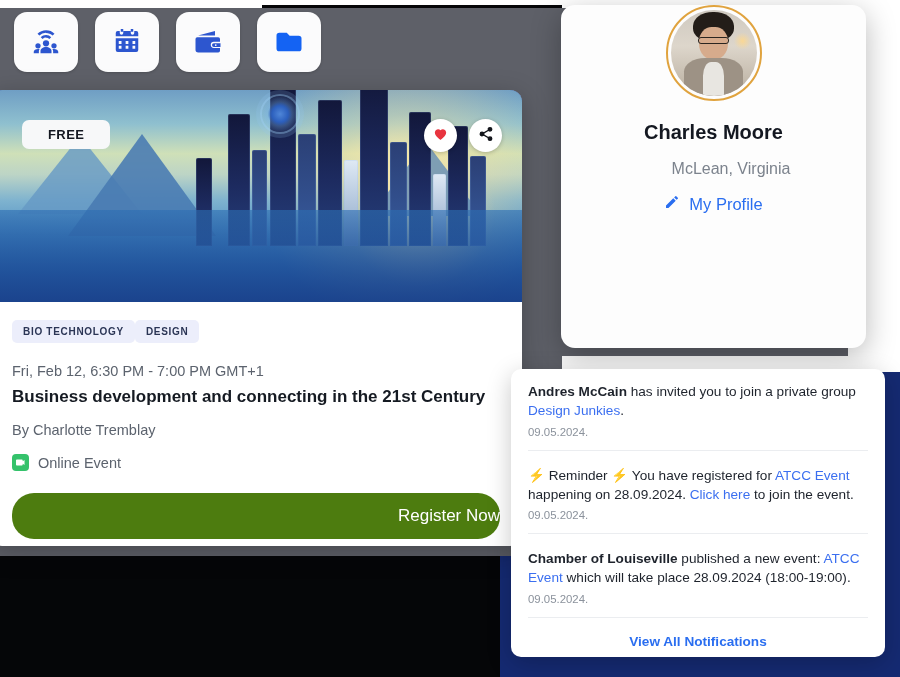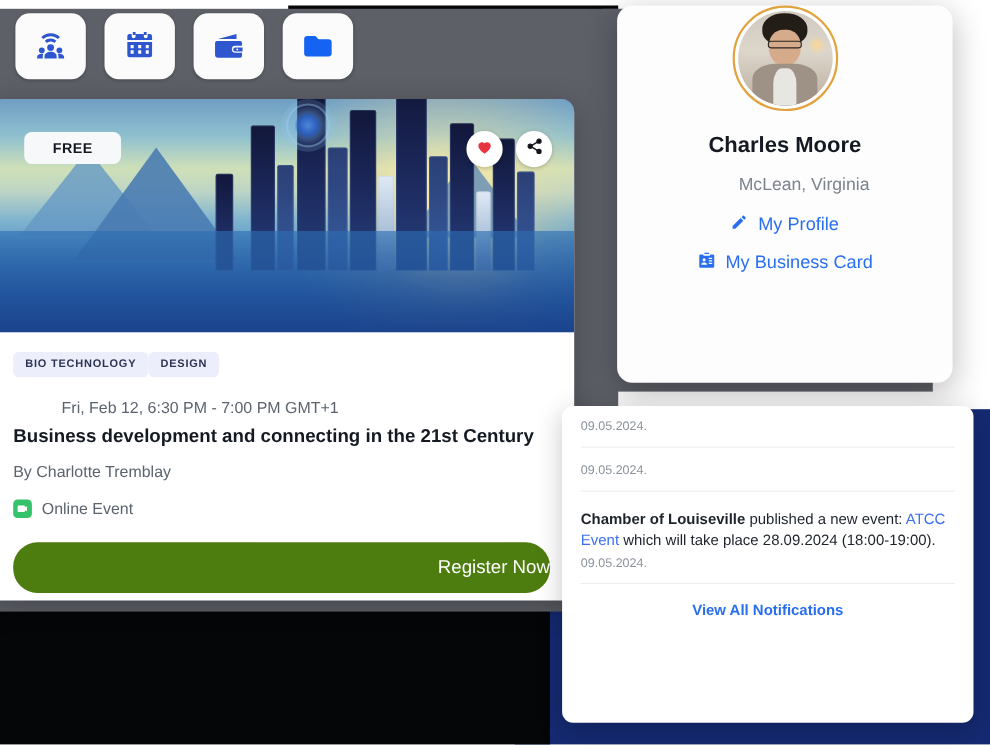--- a/index.html
+++ b/index.html
@@ -192,21 +192,20 @@
     font-size: 10px;
     font-weight: bold;
     letter-spacing: .7px;
     padding: 6px 11px;
     border-radius: 5px;
   }
   .event-date {
     color: #5c636e;
     font-size: 14.5px;
     margin-bottom: 8px;
-    margin-left: 44px;
   }
   .event-title {
     color: #151a22;
     font-size: 17px;
     font-weight: bold;
     margin-bottom: 15px;
   }
   .event-host {
     color: #5c636e;
     font-size: 14.5px;
@@ -519,37 +518,30 @@
 
     <div class="profile-link">
       <span>
         <svg width="16" height="16" viewBox="0 0 24 24" fill="#2a6ef0">
           <path d="M3 17.3V21h3.7L17.6 10.1l-3.7-3.7zM20.7 7a1 1 0 0 0 0-1.4l-2.3-2.3a1 1 0 0 0-1.4 0l-1.8 1.8 3.7 3.7z"></path>
         </svg>
       </span>
       <span>My Profile</span>
     </div>
 
-    <div class="profile-link">
-      <span>
-        <svg width="17" height="17" viewBox="0 0 24 24" fill="#2a6ef0">
-          <path d="M9 2.4h6v1.8H9z"></path>
-          <path d="M20 4.6h-3.4v.6a1.3 1.3 0 0 1-1.3 1.3H8.7A1.3 1.3 0 0 1 7.4 5.2v-.6H4a1.6 1.6 0 0 0-1.6 1.6V20A1.6 1.6 0 0 0 4 21.6h16A1.6 1.6 0 0 0 21.6 20V6.2A1.6 1.6 0 0 0 20 4.6zM8.6 9.6a2 2 0 1 1-2 2 2 2 0 0 1 2-2zm3.6 8.2H5v-.8c0-1.2 1.6-2.1 3.6-2.1s3.6.9 3.6 2.1zM19 17h-4.4v-1.6H19zm0-3.2h-4.4v-1.6H19zm0-3.2h-4.4V9H19z"></path>
-        </svg>
-      </span>
-      <span>My Business Card</span>
-    </div>
   </div>
 
   <div class="notif-panel">
     <div id="notif-list">
         <div class="notif-item">
+          <div class="notif-text"><b>Andres McCain</b><span> has invited you to join a private group </span><span class="lnk">Design Junkies</span><span>.</span></div>
           <div class="notif-date">09.05.2024.</div>
         </div>
         <div class="notif-item">
+          <div class="notif-text"><span>⚡ Reminder ⚡ You have registered for </span><span class="lnk">ATCC Event</span><span> happening on 28.09.2024. </span><span class="lnk">Click here</span><span> to join the event.</span></div>
           <div class="notif-date">09.05.2024.</div>
         </div>
         <div class="notif-item">
           <div class="notif-text"><b>Chamber of Louiseville</b><span> published a new event: </span><span class="lnk">ATCC Event</span><span> which will take place 28.09.2024 (18:00-19:00).</span></div>
           <div class="notif-date">09.05.2024.</div>
         </div>
       </div>
     <div class="notif-footer">View All Notifications</div>
   </div>
 

